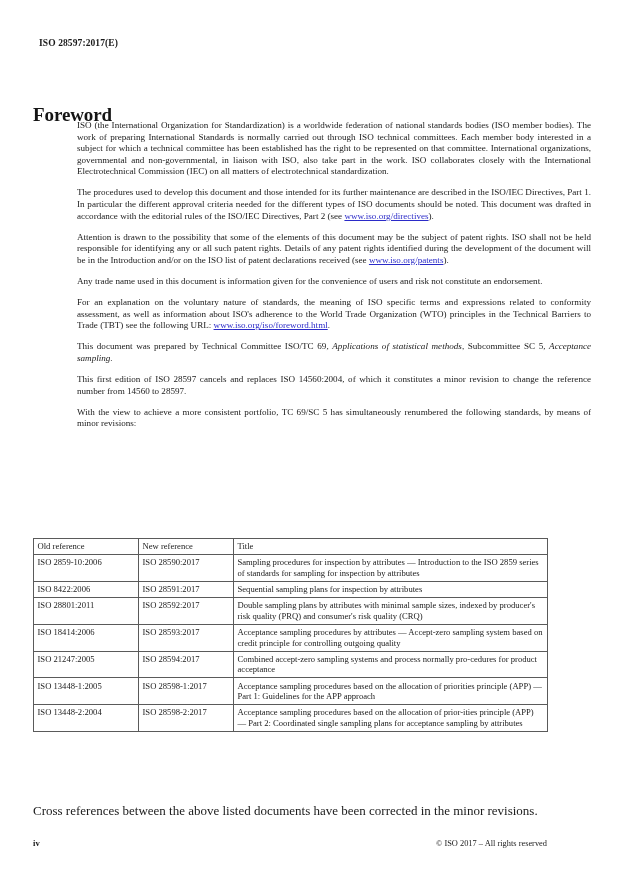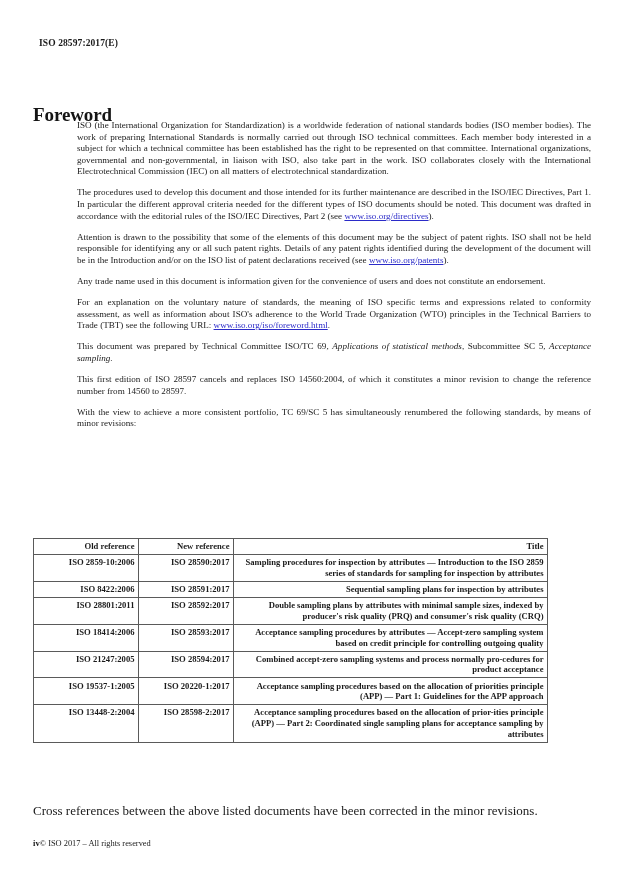--- a/index.html
+++ b/index.html
@@ -68,42 +68,43 @@
     width: 514px;
     border-collapse: collapse;
     font-size: 8.6px;
     line-height: 10.6px;
     table-layout: fixed;
   }
   table.ref-table td, table.ref-table th {
     border: 0.8px solid #5a5a5a;
     padding: 2.2px 3.5px 2.4px 3.5px;
     vertical-align: top;
-    text-align: right;
-    font-weight: bold;
+    text-align: left;
+    font-weight: normal;
     color: #1a1a1a;
   }
   col.c-old { width: 105px; }
   col.c-new { width: 95px; }
   col.c-title { width: 314px; }
   .after-table {
     position: absolute;
     left: 33px;
     top: 805px;
     width: 514px;
     font-size: 13px;
     line-height: 11.6px;
     color: #1a1a1a;
   }
   .footer {
     position: absolute;
     left: 33px;
     top: 838px;
     width: 514px;
     display: flex;
+    justify-content: space-between;
     align-items: baseline;
     font-size: 8.4px;
   }
   .folio {
     font-weight: bold;
     font-size: 8.6px;
     color: #1a1a1a;
   }
   .copyright {
     font-size: 8.4px;
@@ -120,21 +121,21 @@
   <h1 class="page-title">Foreword</h1>
 
   <div class="body-block">
 
     <p class="para">ISO (the International Organization for Standardization) is a worldwide federation of national standards bodies (ISO member bodies). The work of preparing International Standards is normally carried out through ISO technical committees. Each member body interested in a subject for which a technical committee has been established has the right to be represented on that committee. International organizations, governmental and non-governmental, in liaison with ISO, also take part in the work. ISO collaborates closely with the International Electrotechnical Commission (IEC) on all matters of electrotechnical standardization.</p>
 
     <p class="para"><span>The procedures used to develop this document and those intended for its further maintenance are described in the ISO/IEC Directives, Part 1. In particular the different approval criteria needed for the different types of ISO documents should be noted. This document was drafted in accordance with the editorial rules of the ISO/IEC Directives, Part 2 (see </span><a class="ext-link" href="#">www.iso.org/directives</a><span>).</span></p>
 
     <p class="para"><span>Attention is drawn to the possibility that some of the elements of this document may be the subject of patent rights. ISO shall not be held responsible for identifying any or all such patent rights. Details of any patent rights identified during the development of the document will be in the Introduction and/or on the ISO list of patent declarations received (see </span><a class="ext-link" href="#">www.iso.org/patents</a><span>).</span></p>
 
-    <p class="para">Any trade name used in this document is information given for the convenience of users and does not constitute an endorsement.</p>
+    <p class="para">Any trade name used in this document is information given for the convenience of users and risk not constitute an endorsement.</p>
 
     <p class="para"><span>For an explanation on the voluntary nature of standards, the meaning of ISO specific terms and expressions related to conformity assessment, as well as information about ISO's adherence to the World Trade Organization (WTO) principles in the Technical Barriers to Trade (TBT) see the following URL: </span><a class="ext-link" href="#">www.iso.org/iso/foreword.html</a><span>.</span></p>
 
     <p class="para"><span>This document was prepared by Technical Committee ISO/TC 69, </span><span class="it">Applications of statistical methods</span><span>, Subcommittee SC 5, </span><span class="it">Acceptance sampling</span><span>.</span></p>
 
     <p class="para">This first edition of ISO 28597 cancels and replaces ISO 14560:2004, of which it constitutes a minor revision to change the reference number from 14560 to 28597.</p>
 
     <p class="para">With the view to achieve a more consistent portfolio, TC 69/SC 5 has simultaneously renumbered the following standards, by means of minor revisions:</p>
 
   </div>
@@ -172,22 +173,22 @@
         <td>ISO 18414:2006</td>
         <td>ISO 28593:2017</td>
         <td>Acceptance sampling procedures by attributes — Accept-zero sampling system based on credit principle for controlling outgoing quality</td>
       </tr>
       <tr>
         <td>ISO 21247:2005</td>
         <td>ISO 28594:2017</td>
         <td>Combined accept-zero sampling systems and process normally pro-cedures for product acceptance</td>
       </tr>
       <tr>
-        <td>ISO 19537-1:2005</td>
-        <td>ISO 20220-1:2017</td>
+        <td>ISO 13448-1:2005</td>
+        <td>ISO 28598-1:2017</td>
         <td>Acceptance sampling procedures based on the allocation of priorities principle (APP) — Part 1: Guidelines for the APP approach</td>
       </tr>
       <tr>
         <td>ISO 13448-2:2004</td>
         <td>ISO 28598-2:2017</td>
         <td>Acceptance sampling procedures based on the allocation of prior-ities principle (APP) — Part 2: Coordinated single sampling plans for acceptance sampling by attributes</td>
       </tr>
     </tbody>
   </table>
 

